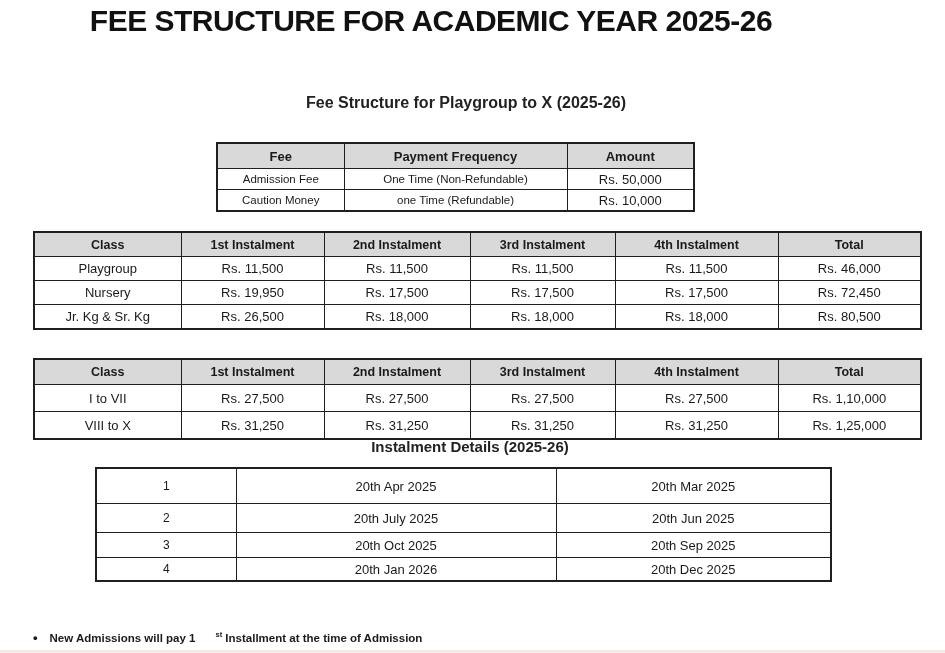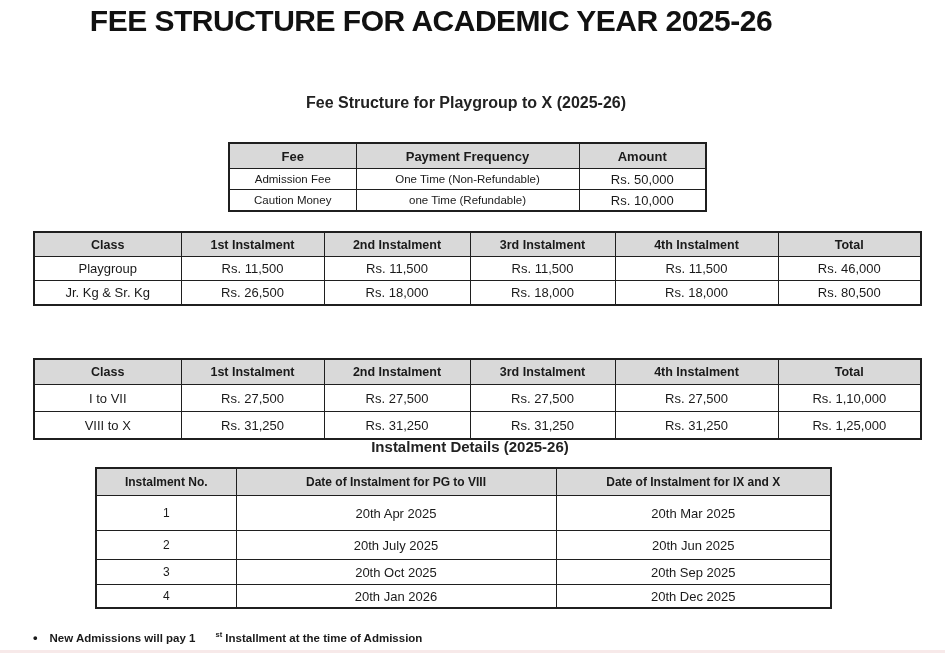--- a/index.html
+++ b/index.html
@@ -23,21 +23,21 @@
   }
   
   table{border-collapse:collapse;table-layout:fixed;border:2px solid #1f1f1f;background:#fff;}
   th,td{
     border:1.5px solid #1f1f1f;text-align:center;vertical-align:middle;
     padding:0 2px;overflow:hidden;white-space:nowrap;
   }
   th{background:#d9d9d9;font-weight:bold;font-size:12.5px;color:#1a1a1a;}
   td{font-size:13px;color:#1a1a1a;}
   
-  #fee-table{left:228px;top:142px;width:477px;border-radius:14px;}
+  #fee-table{left:216px;top:142px;width:477px;border-radius:14px;}
   #fee-table th{height:24px;font-size:13px;}
   #fee-table td{height:20px;font-size:11.5px;margin-top:36px;}
   #fee-table td.amount-cell{font-size:13px;}
   
   #kg-table{left:33px;top:231px;width:887px;}
   #kg-table th{height:23px;}
   #kg-table td{height:23px;}
   #senior-table{left:33px;top:358px;width:887px;}
   #senior-table th{height:24px;}
   #senior-table td{height:26px;}
@@ -115,20 +115,28 @@
   </tr>
   <tr>
     <td>Playgroup</td>
     <td>Rs. 11,500</td>
     <td>Rs. 11,500</td>
     <td>Rs. 11,500</td>
     <td>Rs. 11,500</td>
     <td>Rs. 46,000</td>
   </tr>
   <tr>
+    <td>Nursery</td>
+    <td>Rs. 19,950</td>
+    <td>Rs. 17,500</td>
+    <td>Rs. 17,500</td>
+    <td>Rs. 17,500</td>
+    <td>Rs. 72,450</td>
+  </tr>
+  <tr>
     <td>Jr. Kg &amp; Sr. Kg</td>
     <td>Rs. 26,500</td>
     <td>Rs. 18,000</td>
     <td>Rs. 18,000</td>
     <td>Rs. 18,000</td>
     <td>Rs. 80,500</td>
   </tr>
 </tbody>
   </table>
 
@@ -171,25 +179,20 @@
 
 <div class="abs" id="section2-title">Instalment Details (2025-26)</div>
 
 <table class="abs" id="dates-table">
   <colgroup>
       <col style="width:140px">
       <col style="width:320px">
       <col style="width:275px">
     </colgroup>
   <tbody>
-      <tr>
-    <th>Instalment No.</th>
-    <th>Date of Instalment for PG to VIII</th>
-    <th>Date of Instalment for IX and X</th>
-  </tr>
   <tr class="r1">
     <td class="num-cell">1</td>
     <td>20th Apr 2025</td>
     <td>20th Mar 2025</td>
   </tr>
   <tr class="r2">
     <td class="num-cell">2</td>
     <td>20th July 2025</td>
     <td>20th Jun 2025</td>
   </tr>

